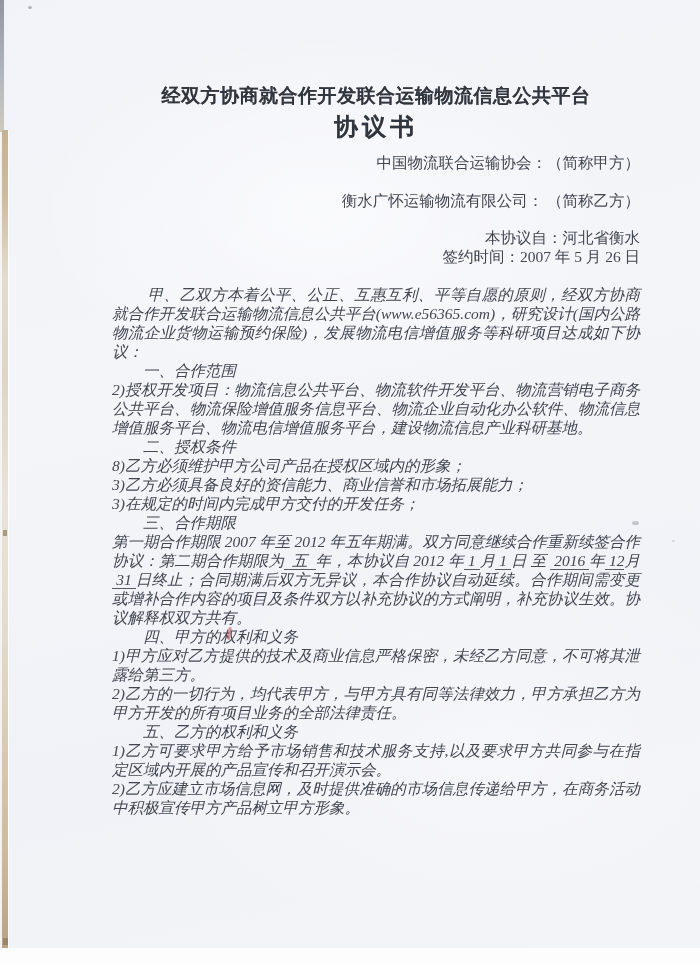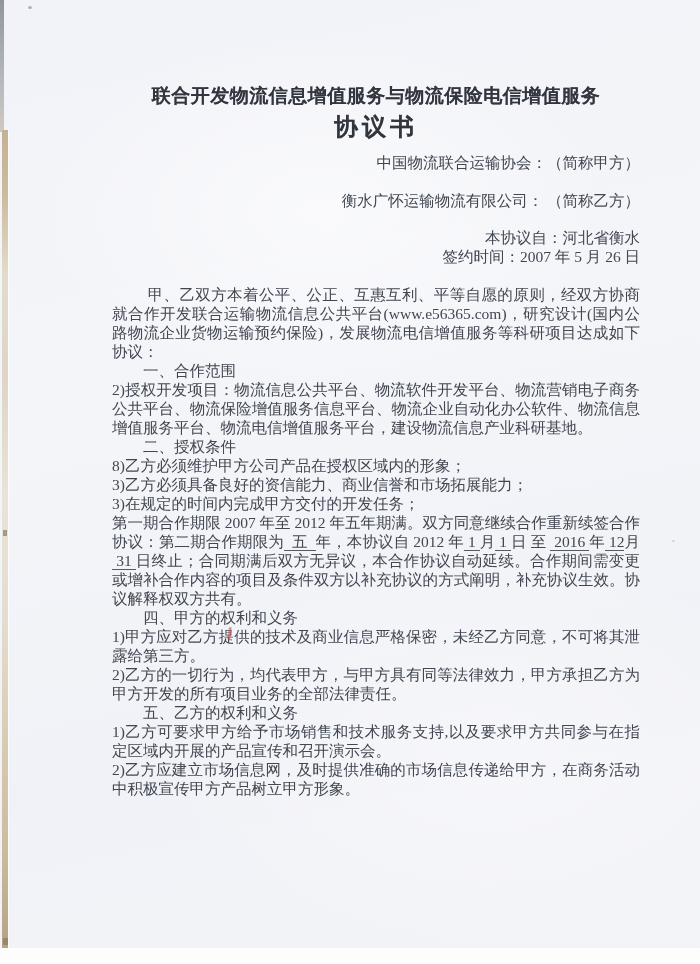--- a/index.html
+++ b/index.html
@@ -63,21 +63,21 @@
     margin: 4px 0 16px 0;
     text-shadow: 0 0 .5px rgba(49,53,61,.55);
   }
   .head-line {
     margin: 0; padding-left: 43px;
     text-align: right;
     white-space: pre;
   }
   .gap-lg { height: 19px; }
   .gap-md { height: 18px; }
-  .body-block { margin-top: 19px; }
+  .body-block { margin-top: 19px; font-style: italic; }
   .para { margin: 0; }
   .para.heading { text-indent: 2em; }
   .para.indent { text-indent: 2.3em; }
   .para.plain { text-indent: 0; }
   .u {
     border-bottom: 1px solid #555a63;
     white-space: pre;
   }
   
   .red-mark {
@@ -111,38 +111,39 @@
 
 <div class="scan-page">
 
   <div class="edge-shadow-top"></div>
   <div class="spine-strip"></div>
   <div class="spine-speck" style="left:3px; top:530px; width:4px; height:6px;"></div>
   <div class="spine-speck" style="left:3px; top:938px; width:5px; height:7px;"></div>
   <div class="bottom-strip"></div>
 
   <div class="content">
-    <h1 class="doc-title">联合开发物流信息增值服务与物流保险电信增值服务</h1>
+    <h1 class="doc-title">经双方协商就合作开发联合运输物流信息公共平台</h1>
     <h2 class="doc-subtitle">协议书</h2>
 
     <p class="head-line">中国物流联合运输协会：（简称甲方）</p>
     <div class="gap-lg"></div>
     <p class="head-line">衡水广怀运输物流有限公司： （简称乙方）</p>
     <div class="gap-md"></div>
     <p class="head-line">本协议自：河北省衡水</p>
     <p class="head-line">签约时间：2007 年 5 月 26 日</p>
 
     <div class="body-block">
         <p class="para indent"><span>甲、乙双方本着公平、公正、互惠互利、平等自愿的原则，经双方协商就合作开发联合运输物流信息公共平台(www.e56365.com)，研究设计(国内公路物流企业货物运输预约保险)，发展物流电信增值服务等科研项目达成如下协议：</span></p>
         <p class="para heading"><span>一、合作范围</span></p>
         <p class="para plain"><span>2)授权开发项目：物流信息公共平台、物流软件开发平台、物流营销电子商务公共平台、物流保险增值服务信息平台、物流企业自动化办公软件、物流信息增值服务平台、物流电信增值服务平台，建设物流信息产业科研基地。</span></p>
         <p class="para heading"><span>二、授权条件</span></p>
         <p class="para plain"><span>8)乙方必须维护甲方公司产品在授权区域内的形象；</span></p>
         <p class="para plain"><span>3)乙方必须具备良好的资信能力、商业信誉和市场拓展能力；</span></p>
         <p class="para plain"><span>3)在规定的时间内完成甲方交付的开发任务；</span></p>
+        <p class="para heading"><span>三、合作期限</span></p>
         <p class="para plain"><span>第一期合作期限 2007 年至 2012 年五年期满。双方同意继续合作重新续签合作协议：第二期合作期限为</span><span class="u">  五  </span><span>年，本协议自 2012 年</span><span class="u"> 1 </span><span>月</span><span class="u"> 1 </span><span>日 至 </span><span class="u"> 2016 </span><span>年</span><span class="u"> 12</span><span>月</span><span class="u"> 31 </span><span>日终止；合同期满后双方无异议，本合作协议自动延续。合作期间需变更或增补合作内容的项目及条件双方以补充协议的方式阐明，补充协议生效。协议解释权双方共有。</span></p>
         <p class="para heading"><span>四、甲方的权利和义务</span></p>
         <p class="para plain"><span>1)甲方应对乙方提供的技术及商业信息严格保密，未经乙方同意，不可将其泄露给第三方。</span></p>
         <p class="para plain"><span>2)乙方的一切行为，均代表甲方，与甲方具有同等法律效力，甲方承担乙方为甲方开发的所有项目业务的全部法律责任。</span></p>
         <p class="para heading"><span>五、乙方的权利和义务</span></p>
         <p class="para plain"><span>1)乙方可要求甲方给予市场销售和技术服务支持,以及要求甲方共同参与在指定区域内开展的产品宣传和召开演示会。</span></p>
         <p class="para plain"><span>2)乙方应建立市场信息网，及时提供准确的市场信息传递给甲方，在商务活动中积极宣传甲方产品树立甲方形象。</span></p>
       </div>
   </div>
 

